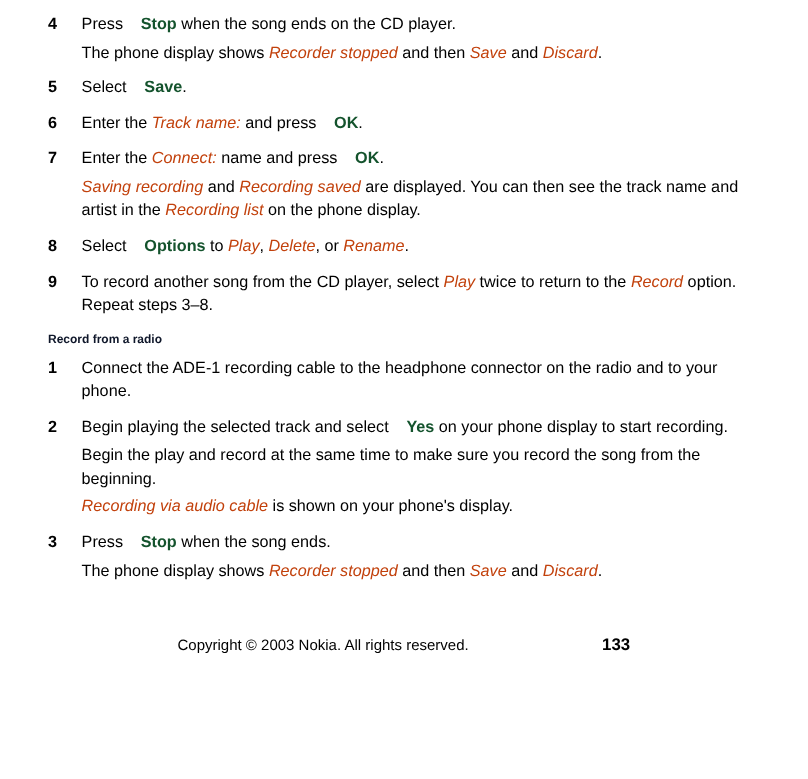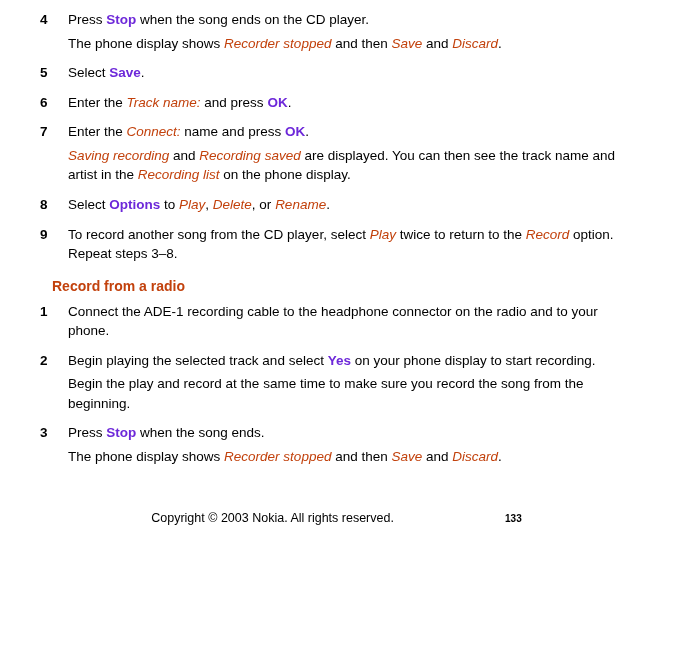--- a/index.html
+++ b/index.html
@@ -39,48 +39,48 @@
     .item-content {
       flex: 1;
     }
 
     .item-content p {
       margin-bottom: 4px;
       line-height: 1.45;
     }
 
     .blue-bold {
-      color: #6d28d9;
+      color: #14532d;
       font-weight: bold;
+      margin-left: 11px;
     }
 
     .blue-italic {
       color: #c2410c;
       font-style: italic;
     }
 
     .section-heading {
-      color: #c2410c;
+      color: #0f172a;
       font-weight: bold;
-      font-size: 14px;
+      font-size: 10px;
       margin-top: 10px;
       margin-bottom: 8px;
-      margin-left: 12px;
     }
 
     .footer {
       text-align: center;
       margin-top: 40px;
       font-size: 12.5px;
       color: #000;
     }
 
     .footer-page {
       font-weight: bold;
-      font-size: 10px;
+      font-size: 14px;
     }
   </style>
 </head>
 <body>
 
 <div class="content-area">
 
   <div id="items-container">
       <div class="numbered-item">
     <div class="item-number">4</div>
@@ -129,20 +129,21 @@
     <div class="item-number">1</div>
     <div class="item-content">
           <p>Connect the ADE-1 recording cable to the headphone connector on the radio and to your phone.</p>
         </div>
   </div>
       <div class="numbered-item">
     <div class="item-number">2</div>
     <div class="item-content">
           <p>Begin playing the selected track and select <span class="blue-bold">Yes</span> on your phone display to start recording.</p>
           <p>Begin the play and record at the same time to make sure you record the song from the beginning.</p>
+          <p><span class="blue-italic">Recording via audio cable</span> is shown on your phone's display.</p>
         </div>
   </div>
       <div class="numbered-item">
     <div class="item-number">3</div>
     <div class="item-content">
           <p>Press <span class="blue-bold">Stop</span> when the song ends.</p>
           <p>The phone display shows <span class="blue-italic">Recorder stopped</span> and then <span class="blue-italic">Save</span> and <span class="blue-italic">Discard</span>.</p>
         </div>
   </div>
     </div>

